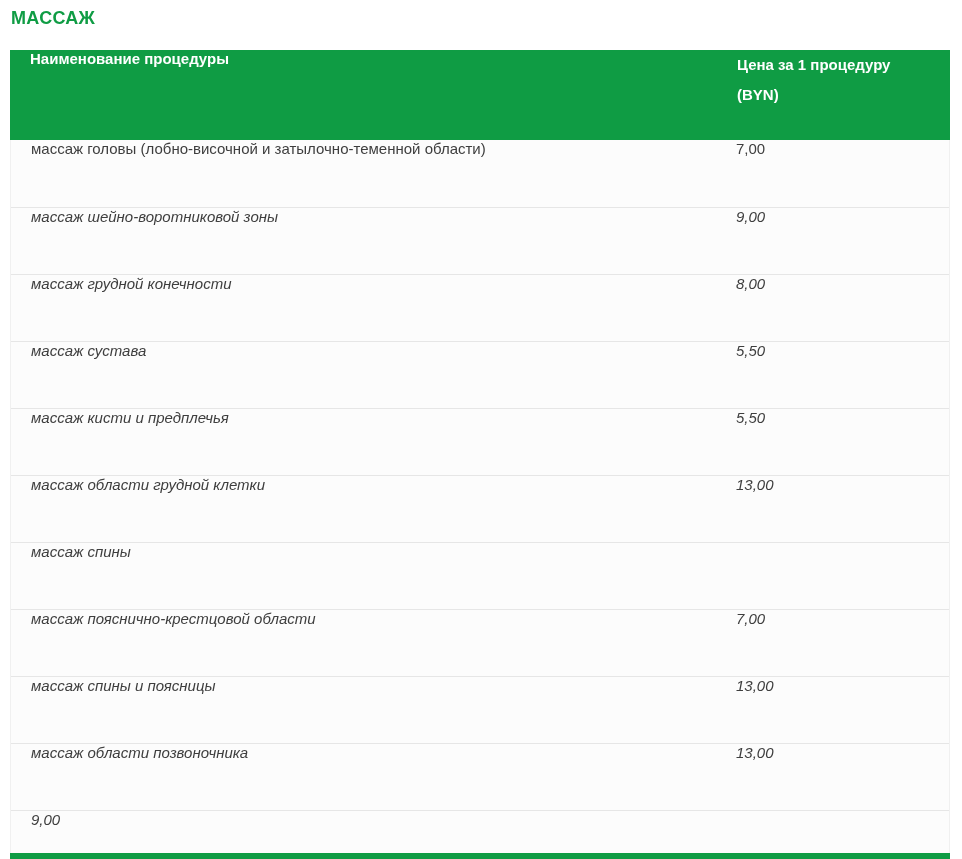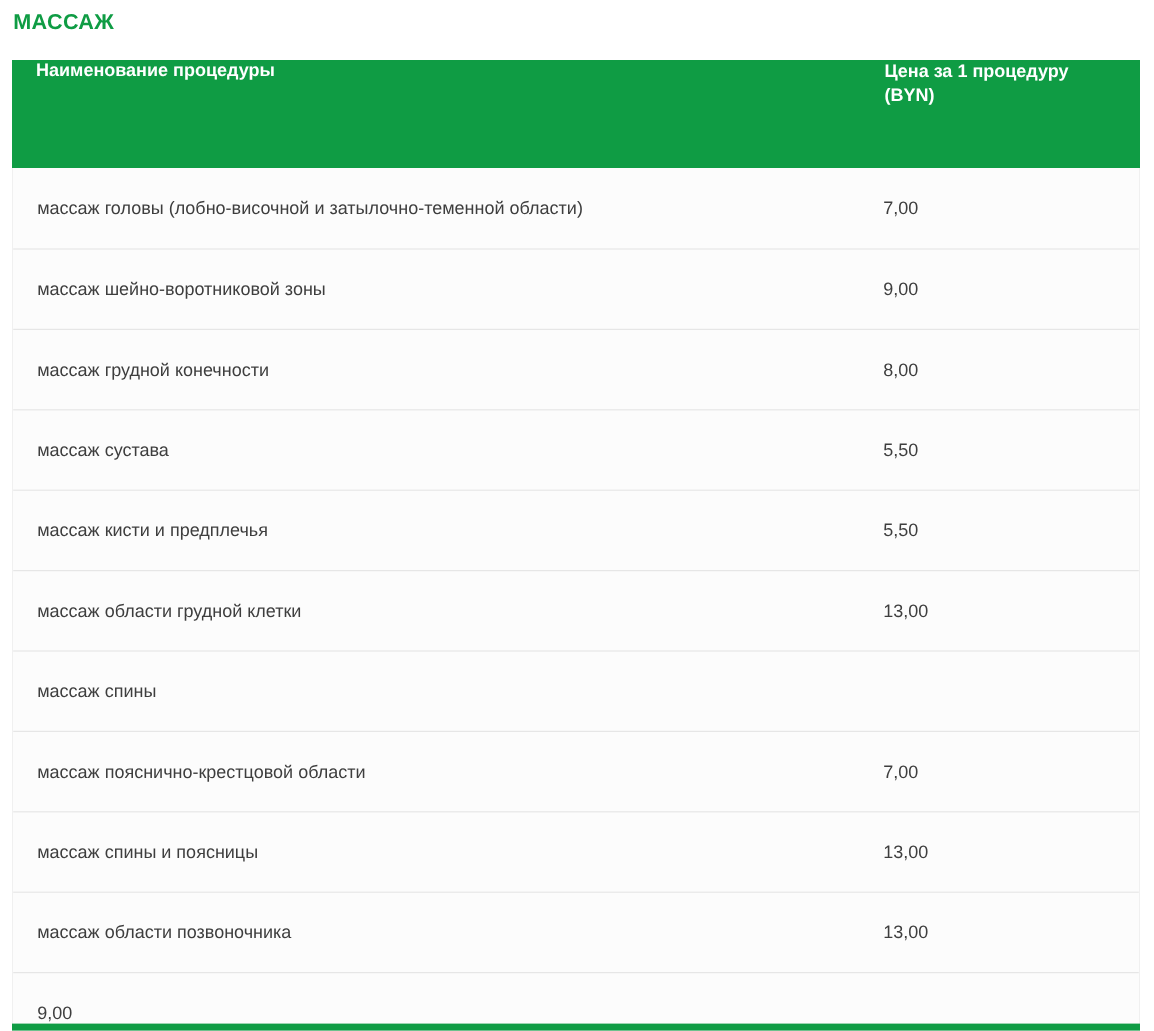--- a/index.html
+++ b/index.html
@@ -30,41 +30,41 @@
     color: var(--header-text, #ffffff);
     font-weight: bold;
     font-size: 15px;
   }
   .tbody {
     border-left: 1px solid #f0f0f0;
     border-right: 1px solid #f0f0f0;
   }
   .tr {
     display: flex;
-    align-items: center;
+    align-items: flex-start;
     height: 67px;
     background: var(--row-bg, #fcfcfc);
     font-size: 15px;
     color: var(--cell-text, #3e3e3e);
   }
-  .tr + .tr { border-top: 1px solid var(--divider, #e6e6e6); }
+  .tr + .tr { border-top: 1px solid var(--divider, #e6e6e6); font-style: italic; }
   .cell-name {
     flex: 1 1 auto;
     padding-left: 20px;
     padding-right: 20px;
   }
   .cell-price {
     flex: 0 0 233px;
     width: 233px;
     padding-left: 20px;
   }
   .thead .cell-price .wrap-limit {
     display: block;
     max-width: 172px;
-    line-height: 20px;
+    line-height: 30px;
   }
   .next-table-strip {
     position: absolute;
     left: 10px; right: 12px; bottom: 0;
     height: 6px;
     background: var(--accent-green, #0f9c44);
   }
 </style>
 </head>
 <body>

